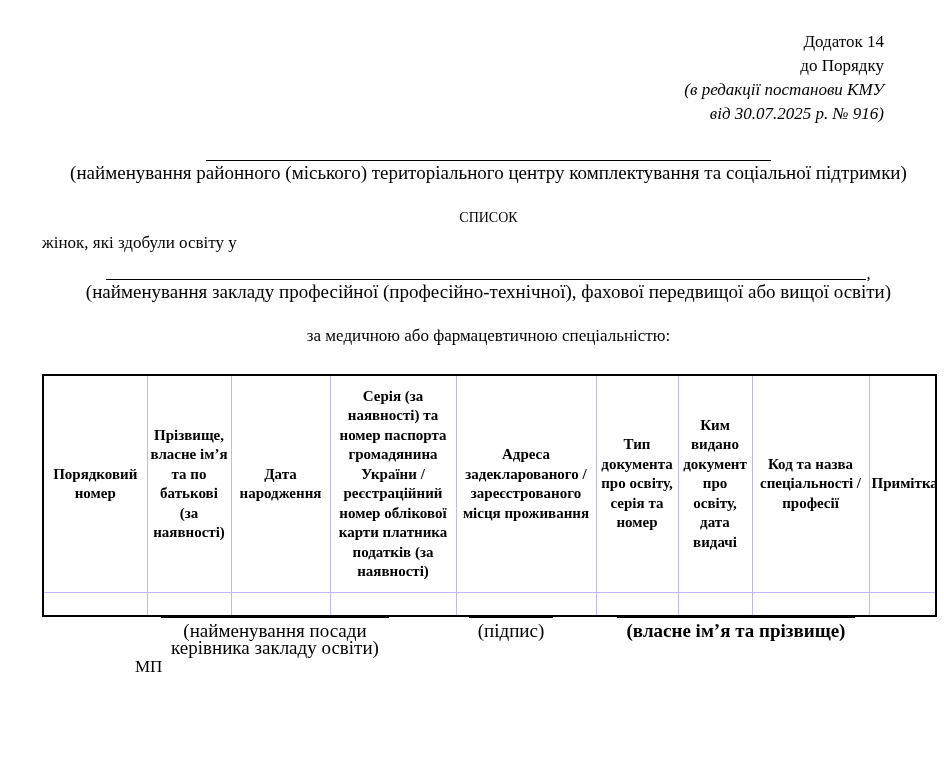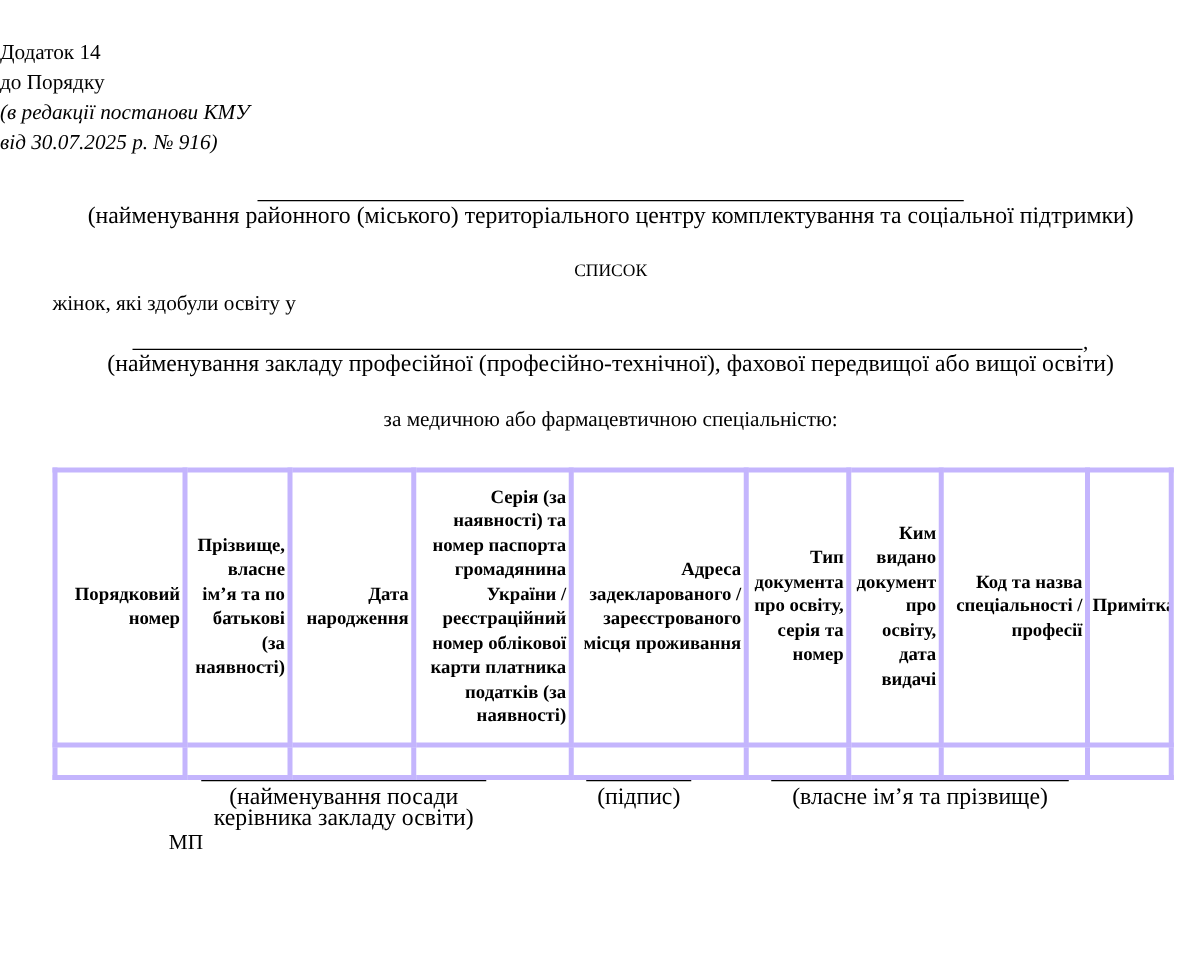--- a/index.html
+++ b/index.html
@@ -13,21 +13,21 @@
     position: relative;
     width: 944px;
     height: 765px;
     background: #ffffff;
     overflow: hidden;
     font-size: 17px;
   }
   
   .header-block {
     padding: 30px 60px 0 0;
-    text-align: left;
+    text-align: right;
     line-height: 24px;
     font-size: 17px;
   }
   .header-block .italic { font-style: italic; }
 
   .content {
     width: 893px;
     margin-left: 42px;
   }
 
@@ -83,22 +83,22 @@
   }
 
   table.roster {
     margin-top: 26px;
     width: 893px;
     border-collapse: collapse;
     table-layout: fixed;
     border: 2px solid #000;
   }
   table.roster th, table.roster td {
-    border: 4px solid #c4b5fd;
-    text-align: right;
+    border: 1px solid #c4b5fd;
+    text-align: center;
     vertical-align: middle;
     padding: 1px 2px;
     overflow: hidden;
   }
   table.roster th {
     font-weight: bold;
     font-size: 15px;
     line-height: 19.5px;
     height: 214px;
   }
@@ -115,21 +115,21 @@
   .sig-block .sig-line {
     border-bottom: 1px solid #000;
     height: 0;
     margin: 0 auto;
   }
   .sig-block .caption { margin-top: 4px; }
   .sig-pos { margin-left: 113px; width: 240px; }
   .sig-pos .sig-line { width: 228px; }
   .sig-sign { margin-left: 72px; width: 88px; }
   .sig-sign .sig-line { width: 84px; }
-  .sig-name { margin-left: 60px; width: 242px; }
+  .sig-name { margin-left: 60px; width: 242px; font-weight: bold; }
   .sig-name .sig-line { width: 238px; }
 
   .date-line {
     margin-left: 93px;
     margin-top: 12px;
     font-size: 17px;
     line-height: 24px;
     white-space: pre;
   }
   .stamp {

